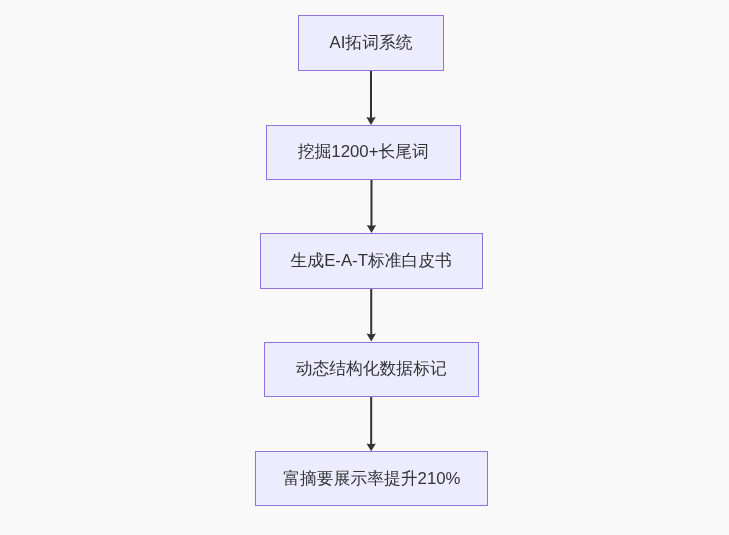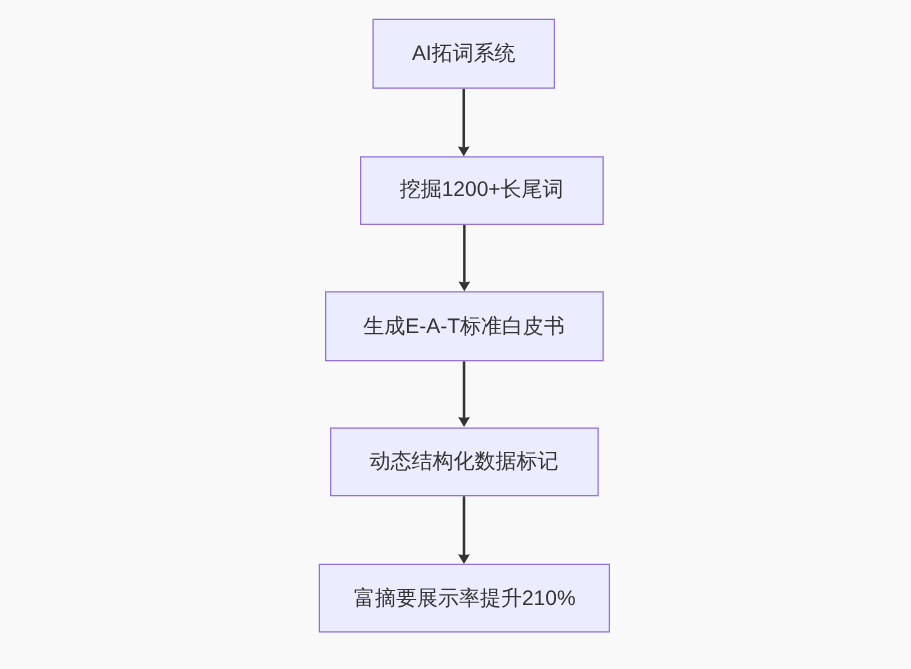--- a/index.html
+++ b/index.html
@@ -54,21 +54,21 @@
       <line x1="371.234375" y1="288.5" x2="371.234375" y2="334.5" stroke="#333333" stroke-width="2"></line>
       <path d="M 366.534375 333.6 Q 371.234375 334.9 375.934375 333.6 L 371.234375 341.5 Z" fill="#333333"></path>
       <line x1="371.1875" y1="396.5" x2="371.1875" y2="444.296875" stroke="#333333" stroke-width="2"></line>
       <path d="M 366.4875 443.396875 Q 371.1875 444.696875 375.8875 443.396875 L 371.1875 451.296875 Z" fill="#333333"></path>
     </svg>
 
   <div class="flow-node" style="left:298px; top:15px; width:146px; height:55.5px;">
     <span class="node-label">AI拓词系统</span>
   </div>
 
-  <div class="flow-node" style="left:288px; top:125px; width:194.6px; height:55px;">
+  <div class="flow-node" style="left:266px; top:125px; width:194.6px; height:55px;">
     <span class="node-label">挖掘1200+长尾词</span>
   </div>
 
   <div class="flow-node" style="left:263.7px; top:341.5px; width:215px; height:55px;">
     <span class="node-label">动态结构化数据标记</span>
   </div>
 
   <div class="flow-node" style="left:259.9px; top:233px; width:222.7px; height:55.5px;">
     <span class="node-label">生成E-A-T标准白皮书</span>
   </div>

